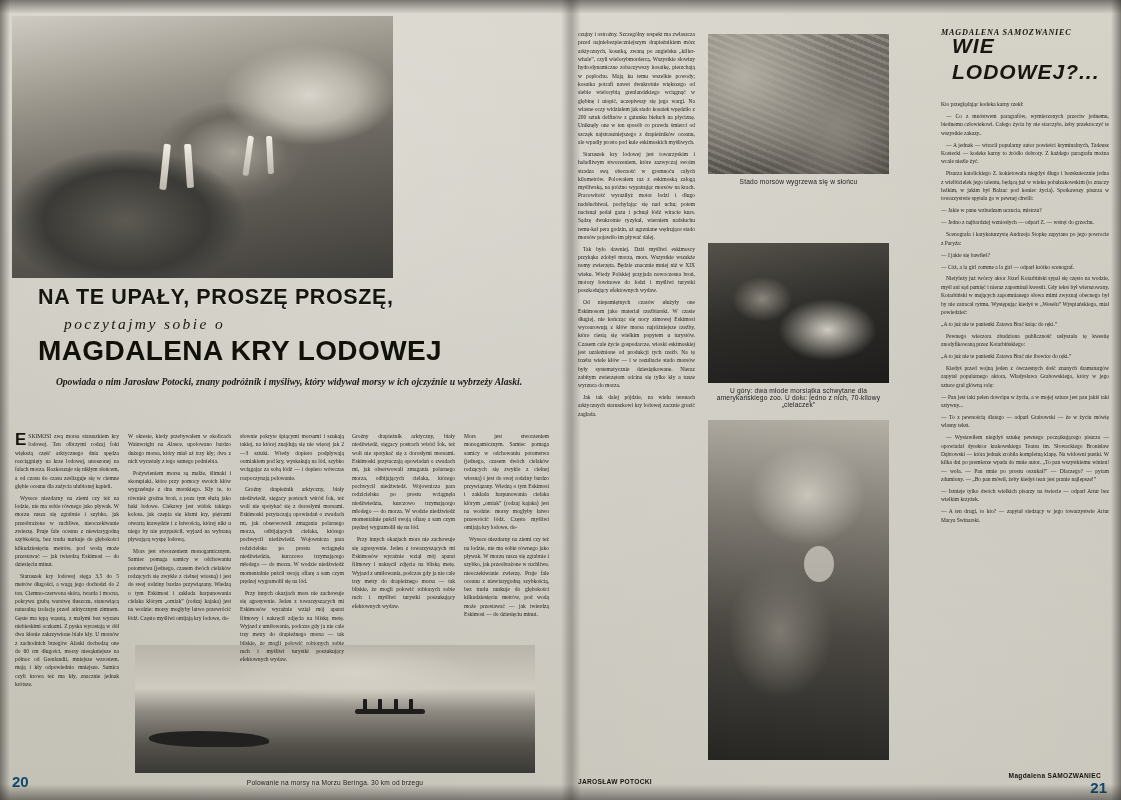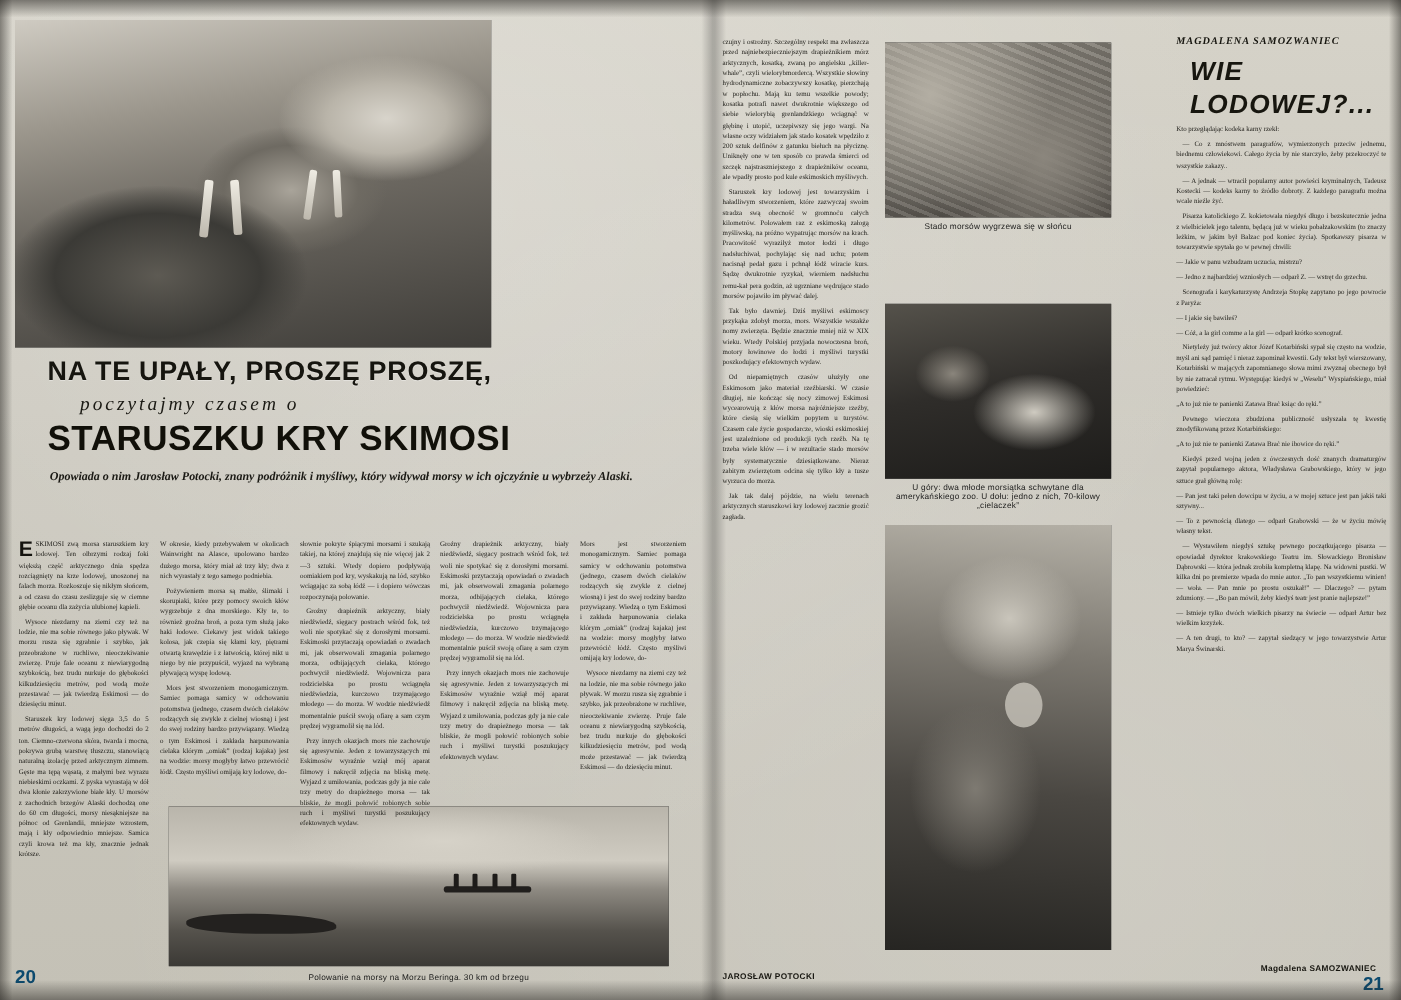--- a/index.html
+++ b/index.html
@@ -109,21 +109,21 @@
     font-family:"Liberation Serif", serif;font-style:italic;
     font-size:15.5px;letter-spacing:2.4px;color:#1b1a14;margin:5px 0 2px 26px;
   }
   .hl3{
     font-family:"Liberation Sans", sans-serif;font-weight:bold;font-size:28px;
     letter-spacing:.4px;color:#111009;margin-top:1px;white-space:nowrap;
   }
   .hl-sub{
     font-family:"Liberation Serif", serif;font-style:italic;font-weight:bold;
     font-size:9.6px;line-height:1.45;color:#1a1914;margin-top:8px;text-align:center;
-    width:470px;
+    width:470px;margin-left:16px;
   }
 
   
   .col{
     position:absolute;font-family:"Liberation Serif", serif;
     font-size:5.55px;line-height:1.5;color:#23221d;text-align:justify;
     -webkit-hyphens:auto;hyphens:auto;
   }
   .col p{margin:0 0 3.5px 0;text-indent:5px;}
   .col p.first{text-indent:0;}
@@ -147,21 +147,21 @@
   #byline-potocki{left:578px;top:778px;}
   #byline-samozwaniec-bottom{right:20px;bottom:21px;}
 
   
   #author-top{
     position:absolute;left:941px;top:28px;
     font-family:"Liberation Serif", serif;font-style:italic;font-weight:bold;
     font-size:8.2px;letter-spacing:.8px;color:#16150f;
   }
   .rt-title{
-    position:absolute;left:952px;top:46px;width:160px;
+    position:absolute;left:952px;top:34px;width:160px;
     font-family:"Liberation Sans", sans-serif;font-weight:bold;
     font-style:italic;color:#17160f;
   }
   .rt-title .l1{font-size:21px;letter-spacing:1px;}
   .rt-title .l2{font-size:21px;letter-spacing:1px;margin-top:2px;}
   #col-right{
     position:absolute;left:941px;top:100px;width:168px;
     font-family:"Liberation Serif", serif;font-size:5.5px;line-height:1.52;
     color:#23221d;text-align:justify;hyphens:auto;
   }
@@ -212,22 +212,22 @@
     </div>
     <div class="cap" id="cap-two-young">U góry: dwa młode morsiątka schwytane dla amerykańskiego zoo. U dołu: jedno z nich, 70-kilowy „cielaczek”</div>
 
     <div class="photo" id="photo-man-calf">
       <div class="grain"></div>
       <div class="face"></div>
     </div>
 
     <div class="headline-wrap">
       <div class="hl1">NA TE UPAŁY, PROSZĘ PROSZĘ,</div>
-      <div class="hl2">poczytajmy  czasem  o</div>
-      <div class="hl3">STARUSZKU KRY SKIMOSI</div>
+      <div class="hl2">poczytajmy  sobie  o</div>
+      <div class="hl3">MAGDALENA KRY LODOWEJ</div>
       <div class="hl-sub">Opowiada o nim Jarosław Potocki, znany podróżnik i myśliwy,
 który widywał morsy w ich ojczyźnie u wybrzeży Alaski.</div>
     </div>
 
     <div class="col" id="col-1">
       <p class="first"><span class="dropcap">E</span><span>SKIMOSI zwą morsa staruszkiem kry lodowej. Ten olbrzymi rodzaj foki więksżą część arktycznego dnia spędza rozciągnięty na krze lodowej, unoszonej na falach morza. Rozkoszuje się nikłym słońcem, a od czasu do czasu zeslizguje się w ciemne głębie oceanu dla zażycia ulubionej kąpieli.</span></p>
       <p>Wysoce niezdarny na ziemi czy też na lodzie, nie ma sobie równego jako pływak. W morzu rusza się zgrabnie i szybko, jak przeobrażone w ruchliwe, nieoczekiwanie zwierzę. Pruje fale oceanu z niewiarygodną szybkością, bez trudu nurkuje do głębokości kilkudziesięciu metrów, pod wodą może przestawać — jak twierdzą Eskimosi — do dziesięciu minut.</p>
       <p>Staruszek kry lodowej sięga 3,5 do 5 metrów długości, a wagą jego dochodzi do 2 ton. Ciemno-czerwona skóra, twarda i mocna, pokrywa grubą warstwę tłuszczu, stanowiącą naturalną izolację przed arktycznym zimnem. Gęste ma tępą wąsatą, z małymi bez wyrazu niebieskimi oczkami. Z pyska wyrastają w dół dwa kłonie zakrzywione białe kły. U morsów z zachodnich brzegów Alaski dochodzą one do 60 cm długości, morsy niesąkniejsze na północ od Grenlandii, mniejsze wzrostem, mają i kły odpowiednio mniejsze. Samica czyli krowa też ma kły, znacznie jednak krótsze.</p>
     </div>
 

